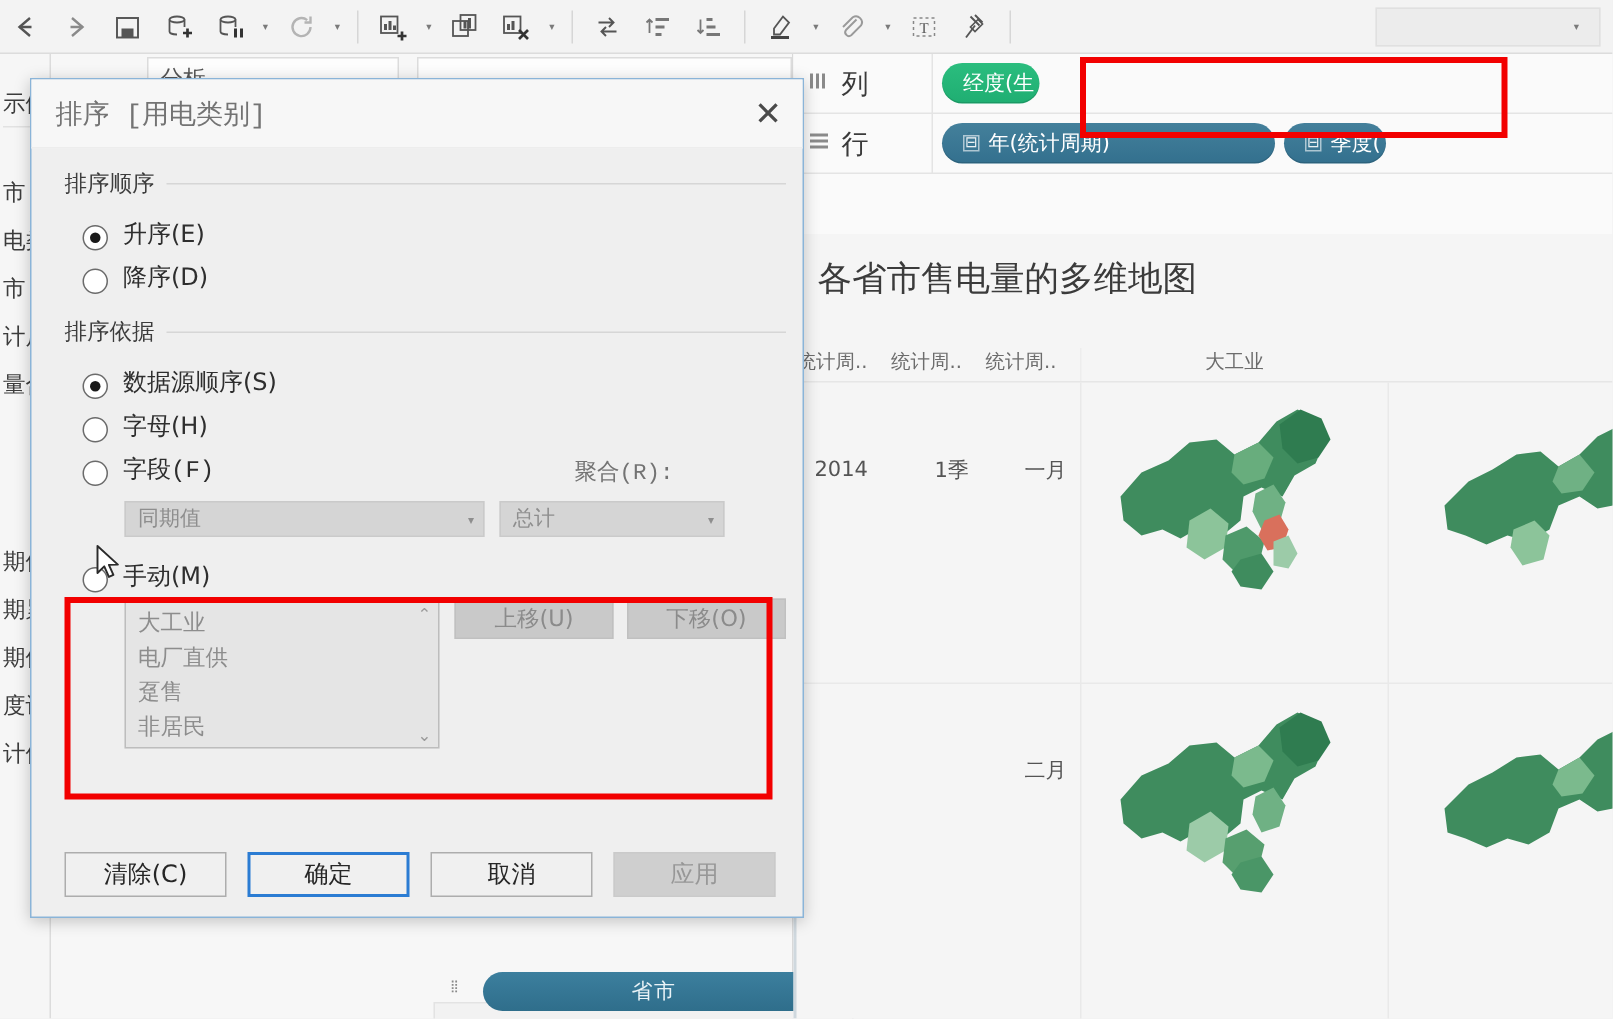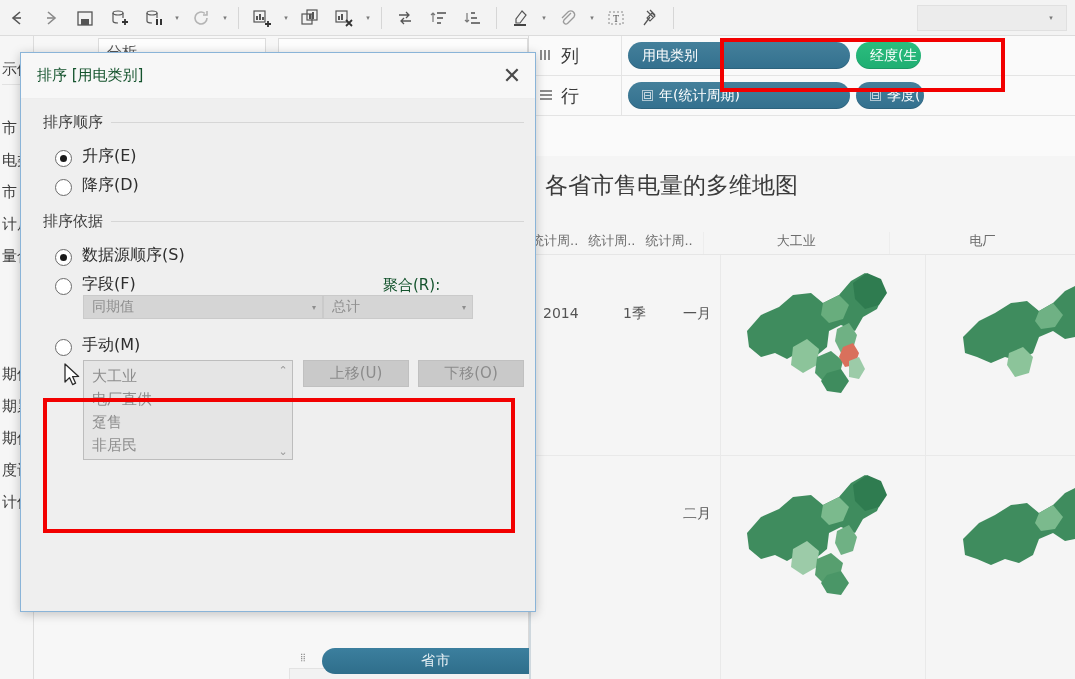--- a/index.html
+++ b/index.html
@@ -107,21 +107,21 @@
   
   .dialog {
     position:absolute; left:20px; top:52px; width:516px; height:560px;
     background:#efefef; border:1px solid #8ab4d8;
     box-shadow: 0 2px 10px rgba(0,0,0,.22);
   }
   .dlg-title {
     height: 46px; background:#f7f7f7; display:flex; align-items:center;
     padding: 0 0 0 16px; border-bottom:1px solid #ededed;
   }
-  .dlg-title-text { font-size:15px; color:#14532d; flex:1; }
+  .dlg-title-text { font-size:18px; color:#737373; flex:1;font-family:Liberation Mono, monospace; }
   .dlg-close {
     width:46px; height:46px; display:flex; align-items:center; justify-content:center;
     font-size:22px; color:#4a4a4a; font-weight:300;
   }
   .dlg-body { padding: 14px 11px 0 22px; }
 
   .group { margin-bottom: 6px; }
   .group-head { display:flex; align-items:center; gap:8px; margin-bottom: 6px; }
   .group-title { font-size:15px; color:#3d3d3d; white-space:nowrap; }
   .group-line { flex:1; height:1px; background:#d6d6d6; }
@@ -130,23 +130,23 @@
   .radio {
     width:17px; height:17px; border-radius:50%; border:1.6px solid #6b6b6b;
     background:#fff; position:relative; flex:none;
   }
   .radio.checked::after {
     content:""; position:absolute; left:3.5px; top:3.5px; width:7px; height:7px;
     border-radius:50%; background:#1a1a1a;
   }
   .radio-label { font-size:16px; color:#2e2e2e; }
 
-  .agg-label { position:absolute; left:340px; font-size:15px; color:#14532d; }
-
-  .combo-row { display:flex; padding-left:40px; margin-top:0; }
+  .agg-label { position:absolute; left:340px; font-size:15px; color:#737373; }
+
+  .combo-row { display:flex; gap:10px; padding-left:40px; margin-top:10px; }
   .combo {
     height:24px; background:#d5d5d5; border:1px solid #cacaca;
     display:flex; align-items:center; justify-content:space-between;
     padding:0 6px 0 8px; font-size:14px; color:#8e8e8e;
   }
   .combo-arrow { font-size:8px; color:#8e8e8e; }
 
   .manual-block { margin-top: 8px; padding-left:12px; }
   .list-area { display:flex; gap:10px; margin-top:4px; padding-left:28px; }
   .listbox {
@@ -356,23 +356,20 @@
         <span class="shelf-icon">
           <svg width="14" height="12" viewBox="0 0 14 12">
               <rect x="1" y="1" width="2" height="10" fill="#8a8a8a"></rect>
               <rect x="5" y="1" width="2" height="10" fill="#8a8a8a"></rect>
               <rect x="9" y="1" width="2" height="10" fill="#8a8a8a"></rect>
             </svg>
         </span>
         <span>列</span>
       </div>
       <div class="shelf-well">
-        <div class="pill pill-blue" style="width:222px;">
-          <span>用电类别</span>
-        </div>
         <div class="pill pill-green" style="padding-right:4px;">
           <span>经度(生</span>
         </div>
       </div>
     </div>
     <div class="shelf-row">
       <div class="shelf-label">
         <span class="shelf-icon">
           <svg width="14" height="12" viewBox="0 0 14 12">
               <rect x="1" y="1" width="12" height="2" fill="#8a8a8a"></rect>
@@ -396,21 +393,20 @@
   </div>
 
   <div class="view">
     <div class="view-title">各省市售电量的多维地图</div>
 
     <div class="col-headers">
       <div class="ch-small">统计周..</div>
       <div class="ch-small">统计周..</div>
       <div class="ch-small">统计周..</div>
       <div class="ch-big">大工业</div>
-      <div class="ch-big">电厂</div>
     </div>
 
     <div class="grid-body">
       <div class="cellgrid-v" style="left:189px;"></div>
       <div class="cellgrid-v" style="left:394px;"></div>
       <div class="cellgrid-h" style="top:200px;"></div>
 
       <div class="row-lbl" style="left:12px; top:50px;">2014</div>
       <div class="row-lbl" style="left:92px; top:50px;">1季</div>
       <div class="row-lbl" style="left:152px; top:50px;">一月</div>
@@ -482,21 +478,25 @@
       <div class="group">
         <div class="group-head">
           <span class="group-title">排序依据</span>
           <span class="group-line"></span>
         </div>
 
         <div class="radio-row">
           <span class="radio checked"></span>
           <span class="radio-label">数据源顺序(S)</span>
         </div>
-        <div class="radio-row" style="position:relative;">
+        <div class="radio-row">
+          <span class="radio"></span>
+          <span class="radio-label">字母(H)</span>
+        </div>
+        <div class="radio-row" style="position:relative;font-family:Liberation Mono, monospace;">
           <span class="radio"></span>
           <span class="radio-label">字段(F)</span>
           <span class="agg-label">聚合(R):</span>
         </div>
 
         <div class="combo-row">
           <div class="combo" style="width:240px;">
             <span>同期值</span>
             <span class="combo-arrow">▾</span>
           </div>
@@ -528,20 +528,26 @@
               <div class="btn-move">上移(U)</div>
               <div class="btn-move">下移(O)</div>
             </div>
           </div>
         </div>
       </div>
     </div>
 
     <div class="redbox" style="left:22px; top:345px; width:472px; height:135px;"></div>
 
+    <div class="dlg-footer">
+      <div class="btn">清除(C)</div>
+      <div class="btn primary">确定</div>
+      <div class="btn">取消</div>
+      <div class="btn disabled">应用</div>
+    </div>
   </div>
 
   <div class="cursor">
     <svg width="18" height="26" viewBox="0 0 18 26">
       <path d="M1 1 L1 19 L5.5 14.6 L8.6 21.6 L11.6 20.2 L8.6 13.6 L14.6 13.4 Z" fill="#ffffff" stroke="#2b2b2b" stroke-width="1.3" stroke-linejoin="round"></path>
     </svg>
   </div>
 
 </div>
 

